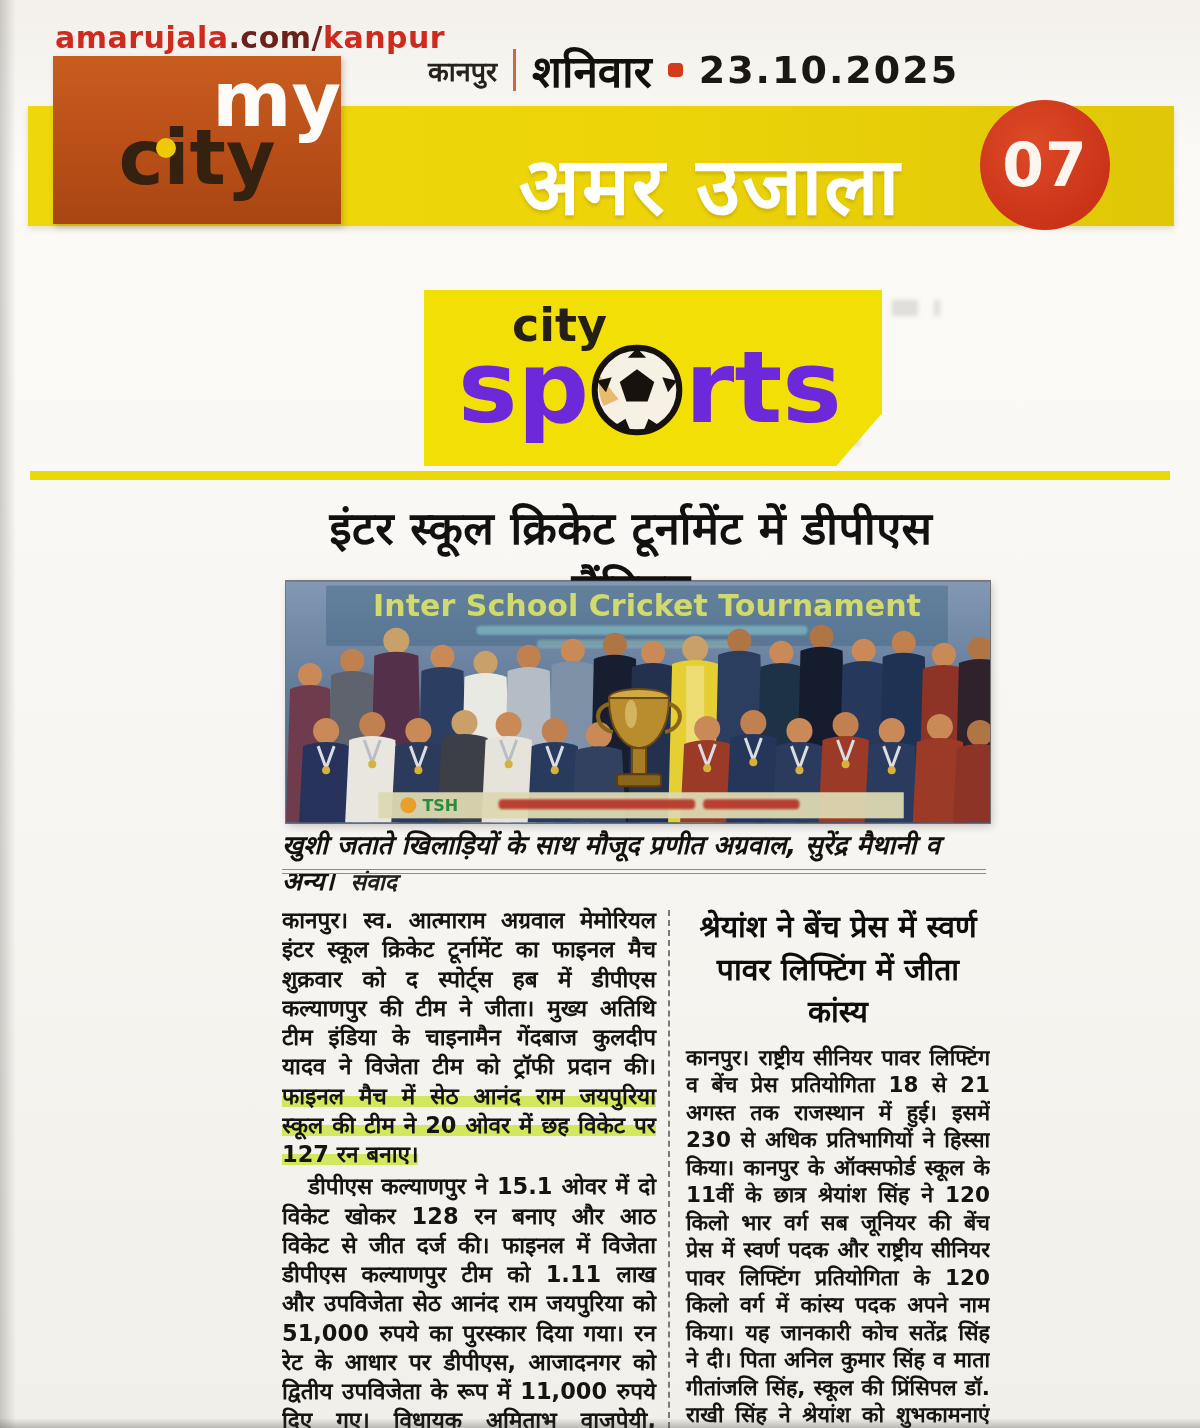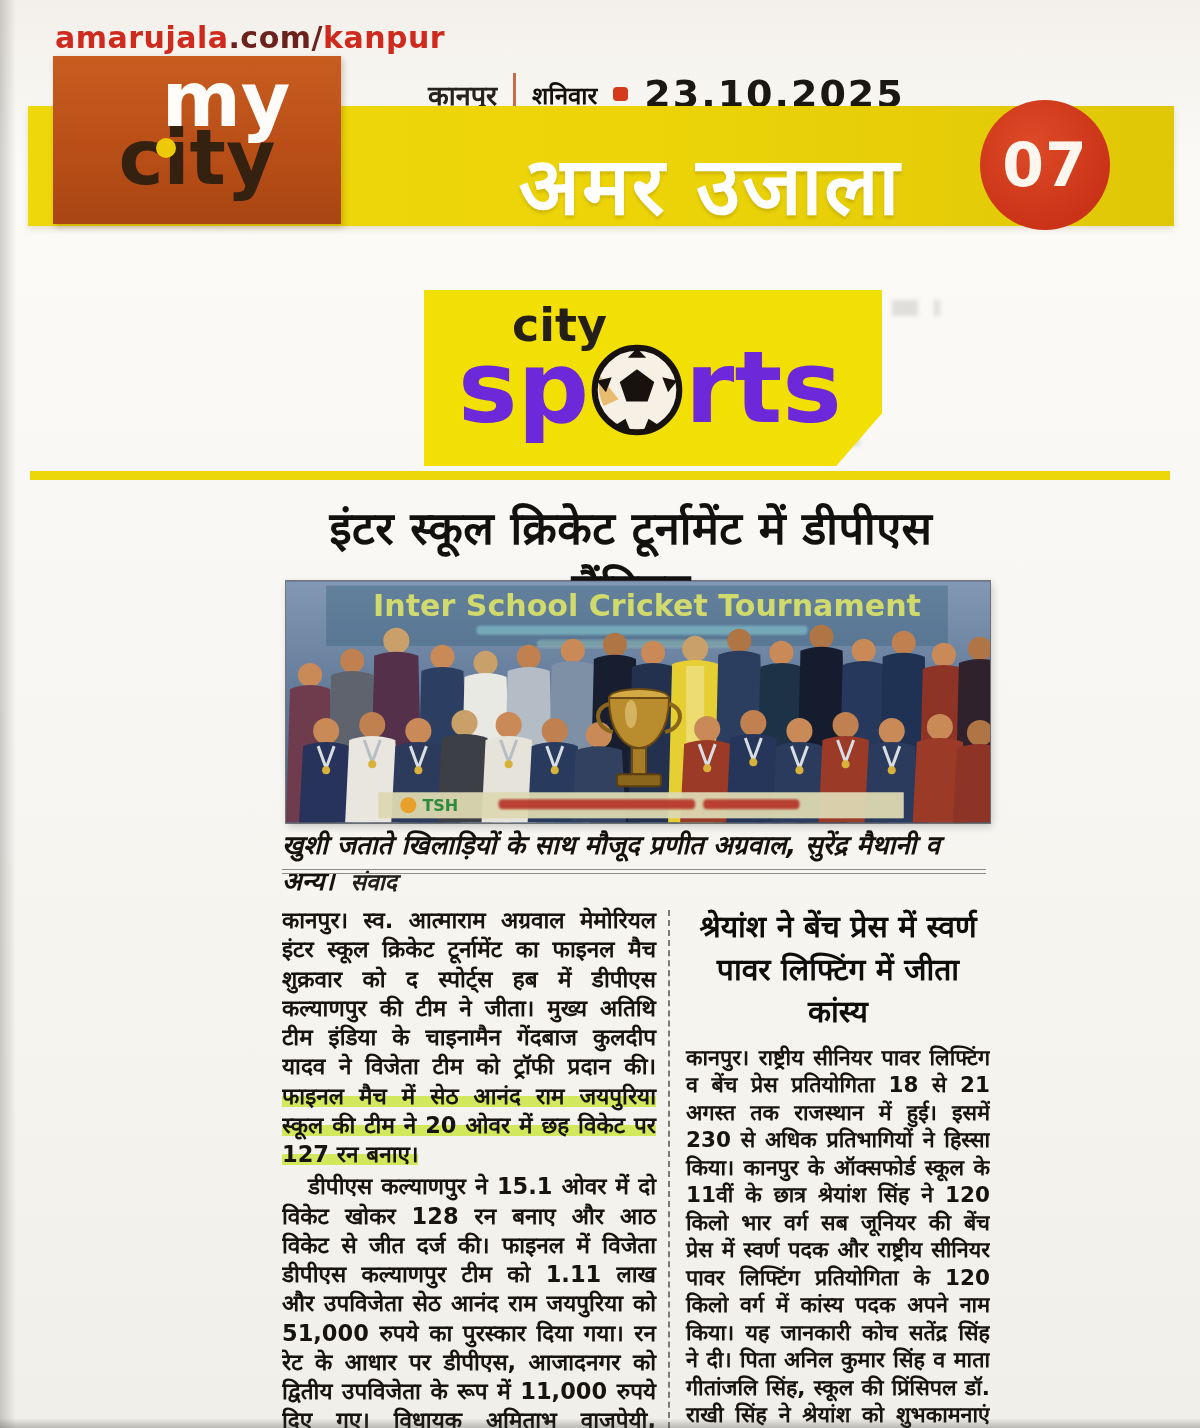--- a/index.html
+++ b/index.html
@@ -9,39 +9,39 @@
     font-family:"DejaVu Sans","Liberation Sans",sans-serif;color:#15120e;
   }
   .page::before{content:"";position:absolute;left:0;top:0;width:16px;height:100%;
     background:linear-gradient(90deg,rgba(90,88,84,.28),rgba(90,88,84,0));pointer-events:none;z-index:40;}
   .page::after{content:"";position:absolute;left:0;bottom:0;width:100%;height:10px;
     background:linear-gradient(0deg,rgba(60,58,54,.30),rgba(60,58,54,0));pointer-events:none;z-index:40;}
 
   
   .url{position:absolute;left:55px;top:20px;font-size:30px;font-weight:800;letter-spacing:.5px;}
   .url .red{color:#cf2a1e;} .url .dark{color:#6b221c;}
-  .dateline{position:absolute;left:428px;top:40px;display:flex;align-items:center;gap:16px;margin-top:32px;}
+  .dateline{position:absolute;left:428px;top:40px;display:flex;align-items:center;gap:16px;}
   .dl-city{font-size:27px;font-weight:700;color:#26221e;}
   .dl-bar{width:3px;height:42px;background:#c0522e;opacity:.85;}
-  .dl-day{font-size:24px;font-weight:800;color:#14110d;}
+  .dl-day{font-size:44px;font-weight:800;color:#14110d;}
   .dl-dot{width:15px;height:14px;background:#d43a1c;border-radius:4px;}
   .dl-date{font-size:38px;font-weight:700;color:#1b1814;letter-spacing:2px;}
   .yellow-band{position:absolute;left:28px;top:106px;width:1146px;height:120px;
     background:linear-gradient(90deg,#eed80b 0%,#ecd409 55%,#e0c707 100%);
     box-shadow:0 3px 6px rgba(120,100,0,.18);}
   .brand{position:absolute;left:410px;top:128px;width:600px;text-align:center;
     font-size:80px;font-weight:800;color:#ffffff;letter-spacing:2px;
     text-shadow:0 3px 3px rgba(150,120,0,.30);z-index:5;}
   .page-badge{position:absolute;left:980px;top:100px;width:130px;height:130px;border-radius:50%;
     background:radial-gradient(circle at 40% 35%,#dd4b27,#cb3318 70%);display:flex;align-items:center;justify-content:center;z-index:6;}
   .page-badge span{color:#fdf6ee;font-size:60px;font-weight:800;letter-spacing:1px;}
   .mycity{position:absolute;left:53px;top:56px;width:288px;height:168px;
     background:linear-gradient(180deg,#c75d1f 0%,#b84e17 60%,#a84513 100%);
     box-shadow:2px 3px 6px rgba(90,40,0,.25);z-index:7;}
-  .mc-my{margin:8px 0 0 58px;text-align:center;font-size:76px;line-height:.95;font-weight:800;color:#fdfcf9;}
+  .mc-my{margin:8px 0 0 58px;text-align:right;font-size:76px;line-height:.95;font-weight:800;color:#fdfcf9;}
   .mc-city{margin:-16px 0 0 0;text-align:center;font-size:76px;line-height:1;font-weight:800;color:#35210f;}
   .mc-dot{position:absolute;left:103px;top:82px;width:20px;height:20px;border-radius:50%;background:#eec907;z-index:8;}
 
   
   .smudge{position:absolute;height:16px;filter:blur(2px);opacity:.35;
     background:repeating-linear-gradient(90deg,rgba(110,108,100,.55) 0 26px,transparent 26px 42px);}
   .tag{position:absolute;left:424px;top:290px;width:458px;height:176px;background:#f2df04;
     clip-path:polygon(0 0,100% 0,100% 70%,90% 100%,0 100%);
     box-shadow:0 2px 5px rgba(140,120,0,.25);}
   .tag-city{position:absolute;left:88px;top:8px;font-size:46px;font-weight:800;color:#241f18;}

